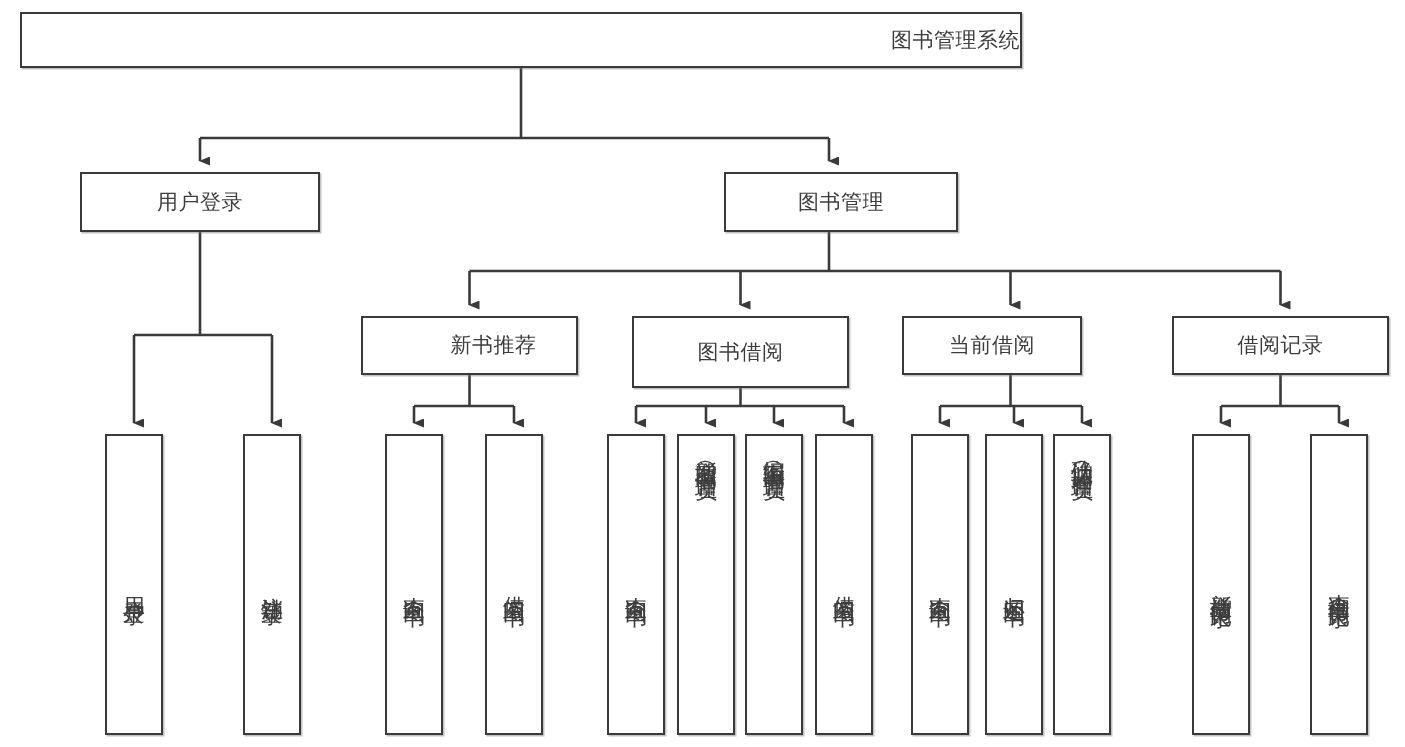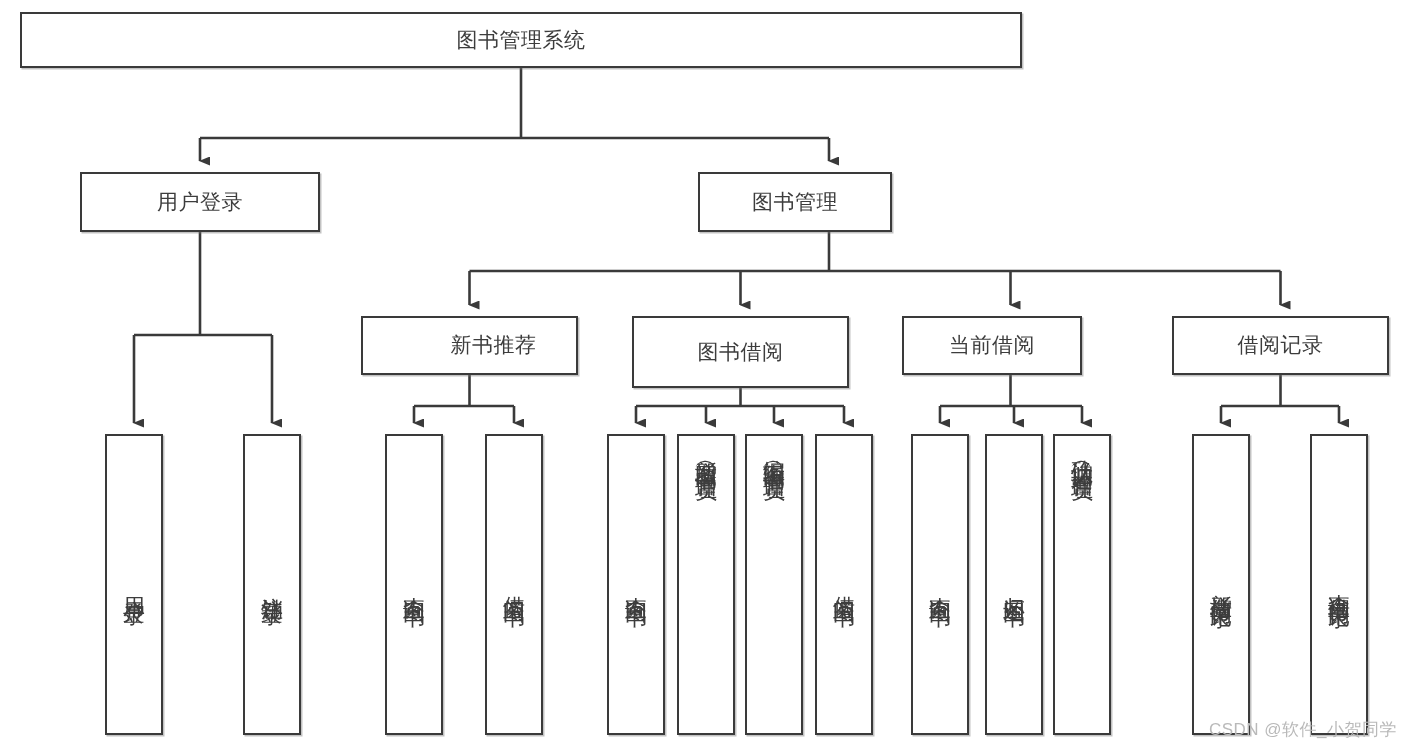--- a/index.html
+++ b/index.html
@@ -111,27 +111,27 @@
         <path d="M 1014 406 L 1014 423" marker-end="url(#arrowhead)"></path>
         <path d="M 1082 406 L 1082 423" marker-end="url(#arrowhead)"></path>
         <path d="M 1280.5 375 L 1280.5 406"></path>
         <path d="M 1221 406 L 1339 406"></path>
         <path d="M 1221 406 L 1221 423" marker-end="url(#arrowhead)"></path>
         <path d="M 1339 406 L 1339 423" marker-end="url(#arrowhead)"></path>
       </g>
   </svg>
 
   <div id="nodes-layer">
-      <div class="node horizontal" style="left: 20px; top: 12px; width: 1002px; height: 56px;">
+      <div class="node horizontal" style="left: 20px; top: 12px; width: 1002px; height: 56px; justify-content: flex-end;">
         <span class="node-label">图书管理系统</span>
       </div>
       <div class="node horizontal" style="left: 80px; top: 172px; width: 240px; height: 60px;">
         <span class="node-label">用户登录</span>
       </div>
-      <div class="node horizontal" style="left: 698px; top: 172px; width: 194px; height: 60px; align-items: center;">
+      <div class="node horizontal" style="left: 724px; top: 172px; width: 234px; height: 60px; align-items: center;">
         <span class="node-label">图书管理</span>
       </div>
       <div class="node horizontal" style="left: 361px; top: 316px; width: 217px; height: 59px; padding-left: 48px;">
         <span class="node-label">新书推荐</span>
       </div>
       <div class="node horizontal" style="left: 632px; top: 316px; width: 217px; height: 72px;">
         <span class="node-label">图书借阅</span>
       </div>
       <div class="node horizontal" style="left: 902px; top: 316px; width: 180px; height: 59px;">
         <span class="node-label">当前借阅</span>
@@ -173,14 +173,13 @@
         <span class="node-label">确认归还（管理员）</span>
       </div>
       <div class="node vertical centered" style="left: 1192px; top: 434px; width: 58px; height: 301px;">
         <span class="node-label">新增借阅记录</span>
       </div>
       <div class="node vertical centered" style="left: 1310px; top: 434px; width: 58px; height: 301px;">
         <span class="node-label">查询借阅记录</span>
       </div>
     </div>
 
-  <div class="watermark">CSDN @软件_小贺同学</div>
 </div>
 
 </body></html>

